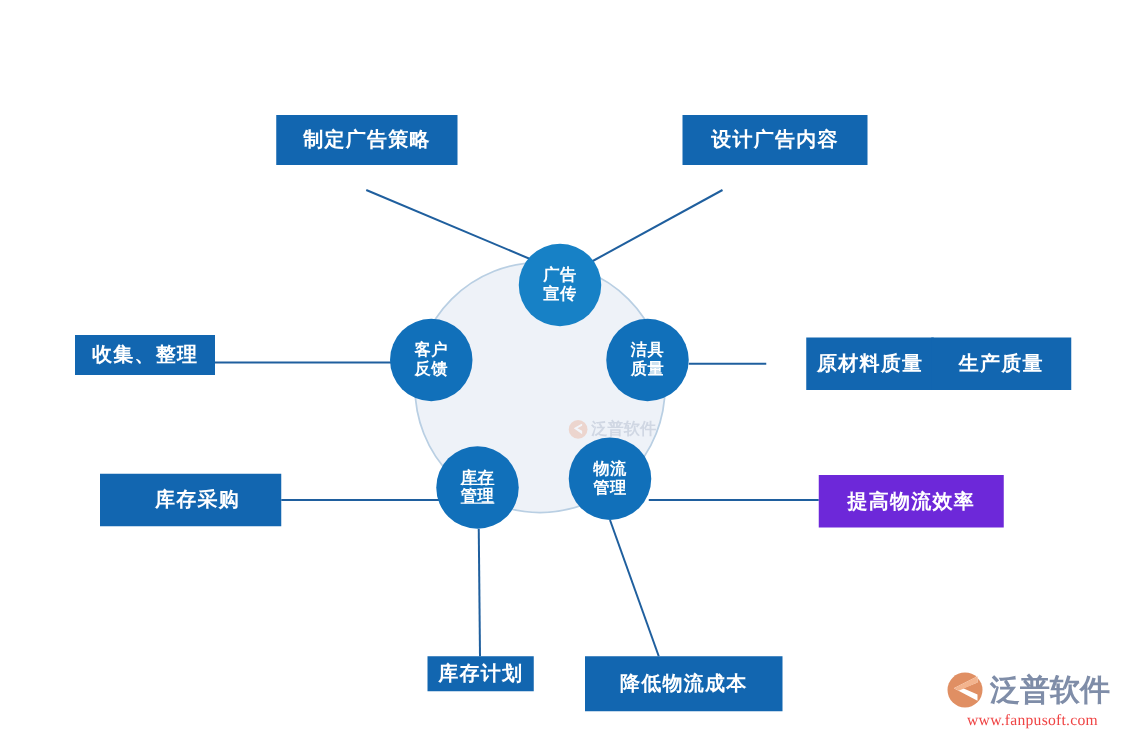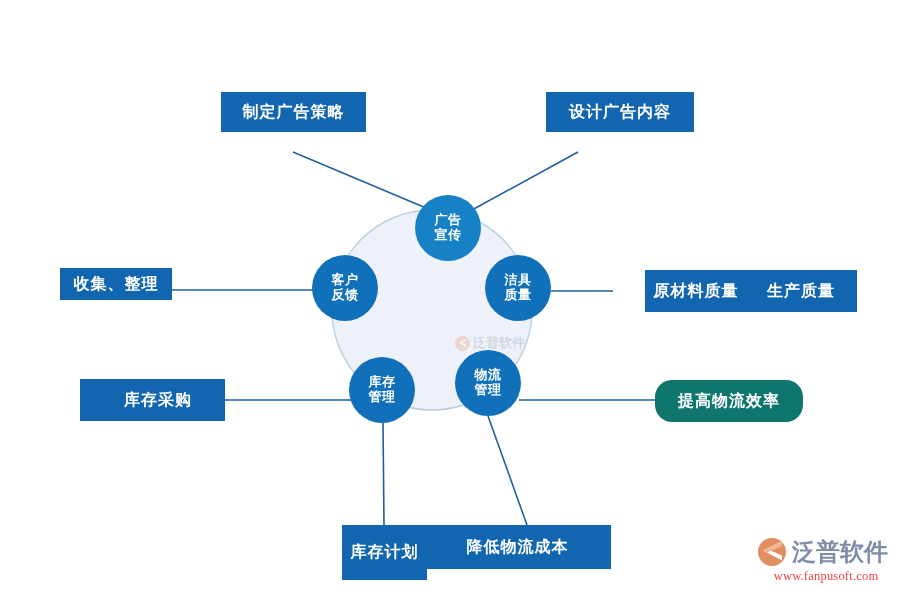--- a/index.html
+++ b/index.html
@@ -166,21 +166,21 @@
 宣传</span>
       </div>
       <div class="node-circle" style="left: 312px; top: 255px; width: 66px; height: 66px;">
         <span>客户
 反馈</span>
       </div>
       <div class="node-circle" style="left: 485px; top: 255px; width: 66px; height: 66px;">
         <span>洁具
 质量</span>
       </div>
-      <div class="node-circle" style="left: 349px; top: 357px; width: 66px; height: 66px;">
+      <div class="node-circle" style="left: 349px; top: 357px; width: 66px; height: 66px; text-decoration: underline;">
         <span>库存
 管理</span>
       </div>
       <div class="node-circle" style="left: 455px; top: 350px; width: 66px; height: 66px;">
         <span>物流
 管理</span>
       </div>
     </div>
   <div id="boxes-layer">
       <div class="node-box" style="left: 221px; top: 92px; width: 145px; height: 40px; background: rgb(18, 102, 176); text-align: center;">
@@ -194,27 +194,27 @@
       </div>
       <div class="node-box" style="left: 613px; top: 270px; width: 102px; height: 42px; background: rgb(18, 102, 176); margin-left: 32px;">
         <span>原材料质量</span>
       </div>
       <div class="node-box" style="left: 745px; top: 270px; width: 112px; height: 42px; background: rgb(18, 102, 176);">
         <span>生产质量</span>
       </div>
       <div class="node-box" style="left: 80px; top: 379px; width: 145px; height: 42px; background: rgb(18, 102, 176); padding-left: 11px;">
         <span>库存采购</span>
       </div>
-      <div class="node-box" style="left: 655px; top: 380px; width: 148px; height: 42px; background: #0f766e; border-radius: 17px;">
+      <div class="node-box" style="left: 655px; top: 380px; width: 148px; height: 42px; background: #6d28d9;">
         <span>提高物流效率</span>
       </div>
-      <div class="node-box" style="left: 342px; top: 525px; width: 85px; height: 55px; background: rgb(18, 102, 176);">
+      <div class="node-box" style="left: 342px; top: 525px; width: 85px; height: 28px; background: rgb(18, 102, 176);">
         <span>库存计划</span>
       </div>
-      <div class="node-box" style="left: 424px; top: 525px; width: 187px; height: 44px; background: rgb(18, 102, 176);">
+      <div class="node-box" style="left: 468px; top: 525px; width: 158px; height: 44px; background: rgb(18, 102, 176);">
         <span>降低物流成本</span>
       </div>
     </div>
 
   <div class="center-watermark">
     <div class="wm-mark"></div>
     <div class="wm-text">泛普软件</div>
   </div>
 
   <div class="brand-logo">

